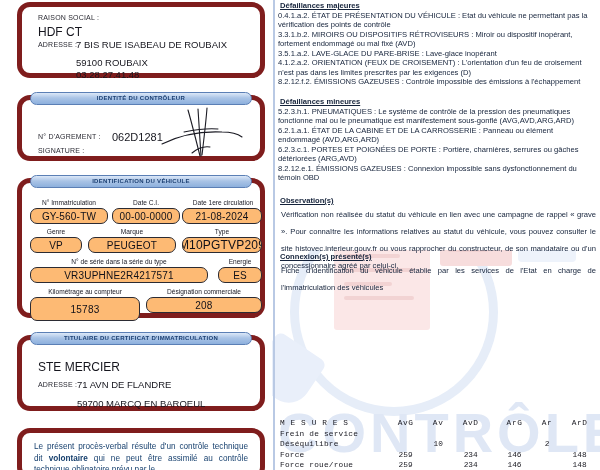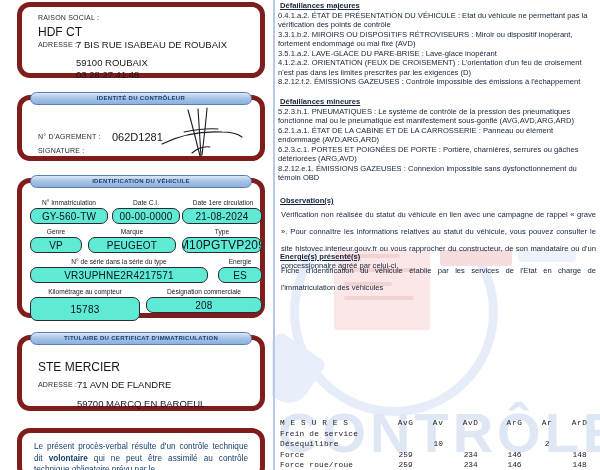--- a/index.html
+++ b/index.html
@@ -92,21 +92,21 @@
     position:absolute;right:16px;top:6px;width:86px;height:52px;
   }
 
   
   #card-vehicle{left:17px;top:178px;width:248px;height:140px;}
   .fieldlabel{
     position:absolute;font-size:6.6px;color:#20202a;text-align:center;white-space:nowrap;
   }
   .fieldbox{
     position:absolute;border:1px solid #2b2b33;border-radius:7px;
-    background:#5eead4;box-sizing:border-box;
+    background:#fdba74;box-sizing:border-box;
     display:flex;align-items:center;justify-content:center;
     font-size:10px;color:#101018;letter-spacing:.2px;
     overflow:hidden;white-space:nowrap;
   }
   .fieldbox.small{font-size:12px;}
 
   
   #card-owner{left:17px;top:335px;width:248px;height:76px;}
 
   
@@ -273,21 +273,21 @@
         <li>8.2.12.e.1. ÉMISSIONS GAZEUSES : Connexion impossible sans dysfonctionnement du témoin OBD</li>
       </ul>
     </div>
 
     <div class="rt-block" style="top:196px;">
       <div class="sec-title">Observation(s)</div>
       <p class="obs-p">Vérification non réalisée du statut du véhicule en lien avec une campagne de rappel « grave ». Pour connaître les informations relatives au statut du véhicule, vous pouvez consulter le site histovec.interieur.gouv.fr ou vous rapprocher du constructeur, de son mandataire ou d'un concessionnaire agréé par celui-ci.</p>
     </div>
 
     <div class="rt-block" style="top:252px;">
-      <div class="sec-title">Energie(s) présenté(s)</div>
+      <div class="sec-title">Connexion(s) présenté(s)</div>
       <p class="obs-p">Fiche d'identification du véhicule établie par les services de l'Etat en charge de l'immatriculation des véhicules</p>
     </div>
 
     <table class="measures">
       <tbody>
         <tr class="m-head">
           <td class="m-name">M E S U R E S</td>
           <td class="m-val">AvG</td>
           <td class="m-val">Av</td>
           <td class="m-val">AvD</td>

